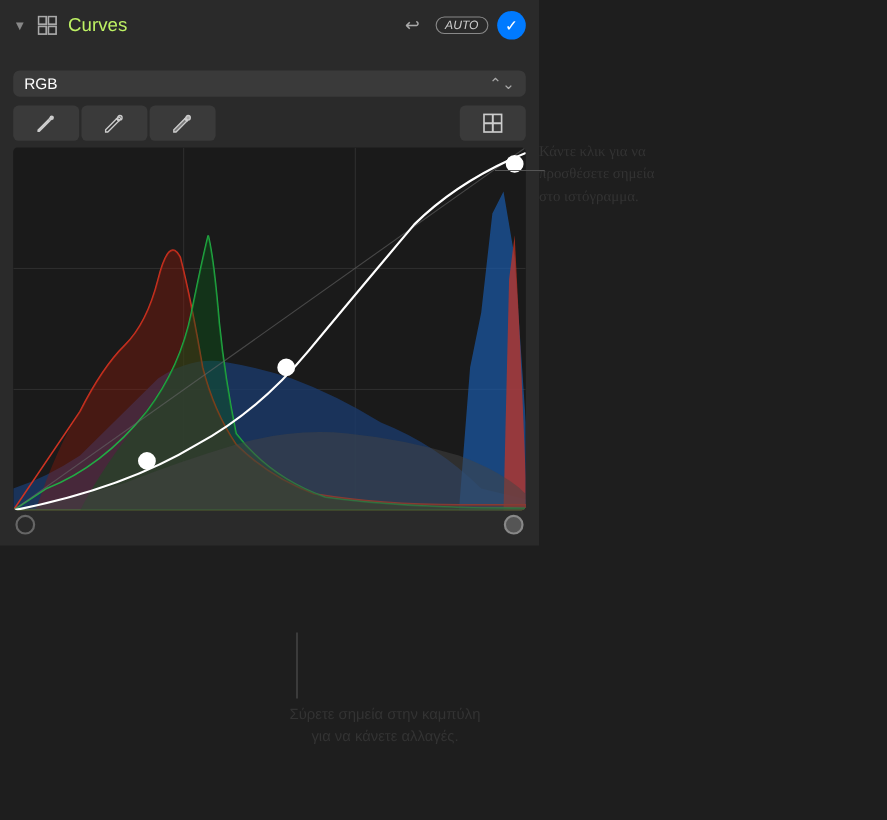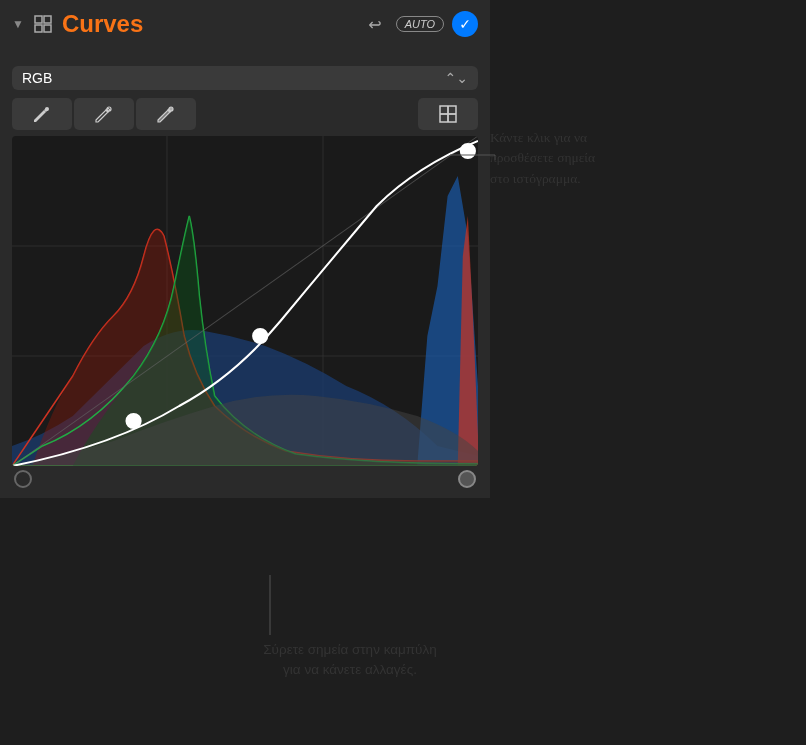--- a/index.html
+++ b/index.html
@@ -41,23 +41,23 @@
       align-items: center;
       justify-content: center;
     }
 
     .grid-icon svg {
       width: 18px;
       height: 18px;
     }
 
     .panel-title {
-      font-size: 24px;
-      font-weight: 700;
-      color: #f97316;
+      font-size: 17px;
+      font-weight: 400;
+      color: #bef264;
       flex: 1;
     }
 
     .undo-btn {
       background: none;
       border: none;
       color: #aaa;
       font-size: 16px;
       cursor: pointer;
       padding: 2px 6px;

